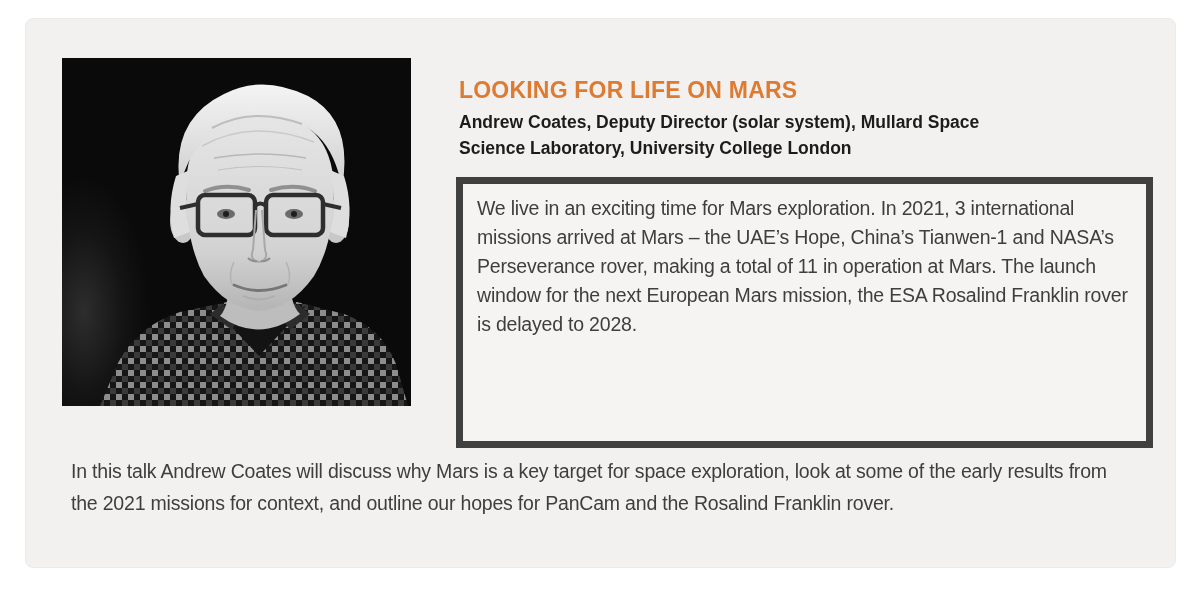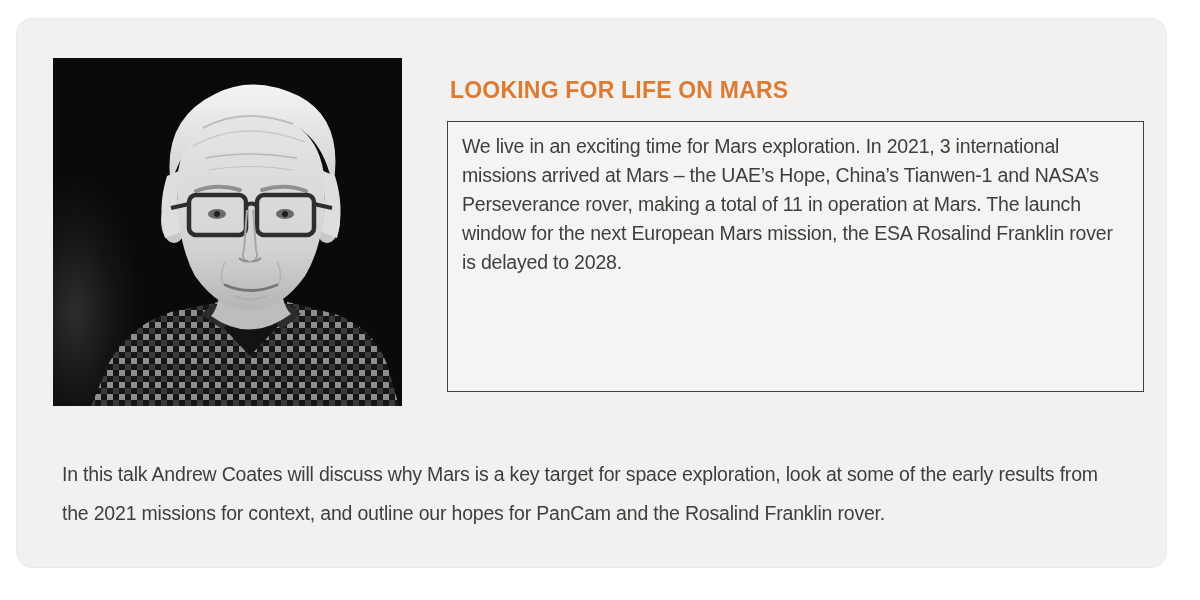--- a/index.html
+++ b/index.html
@@ -9,25 +9,25 @@
     font-family: "Liberation Sans", "DejaVu Sans", sans-serif;
     overflow: hidden;
   }
   .page {
     position: relative;
     width: 1200px; height: 600px;
     background: #ffffff;
   }
   .card {
     position: absolute;
-    left: 16px; top: 18px;
+    left: 25px; top: 18px;
     width: 1151px; height: 550px;
     background: #f2f1ef;
     border: 1px solid #eceae8;
-    border-radius: 16px;
+    border-radius: 8px;
   }
   .photo {
     position: absolute;
     left: 36px; top: 39px;
     width: 349px; height: 348px;
     background: #0a0a0a;
     overflow: hidden;
   }
   .photo svg { display: block; width: 100%; height: 100%; }
   .right-col {
@@ -49,36 +49,36 @@
     font-size: 17.5px;
     font-weight: bold;
     line-height: 26px;
   }
   .abstract-box {
     margin-top: 16px;
     margin-left: -3px;
     width: 697px;
     min-height: 271px;
     background: #f5f4f2;
-    border: 1px solid #404040;
+    border: 7px solid #404040;
     padding: 10px 14px 10px 14px;
   }
   .abstract-box p {
     color: #3f3e3d;
     font-size: 19.5px;
     line-height: 29px;
     letter-spacing: -0.2px;
   }
   .footer-para {
     position: absolute;
     left: 45px; top: 436px;
     width: 1045px;
     color: #3f3e3d;
     font-size: 19.5px;
-    line-height: 39px;
+    line-height: 32px;
     letter-spacing: -0.2px;
   }
 </style>
 </head>
 <body>
 
 <div class="page">
   <div class="card">
 
     <div class="photo">
@@ -157,20 +157,21 @@
         <path d="M172,204 Q166,216 170,226" stroke="#b2b2b2" stroke-width="1.5" fill="none"></path>
         <path d="M224,204 Q230,216 226,226" stroke="#b2b2b2" stroke-width="1.5" fill="none"></path>
         <path d="M172,227 Q197,238 224,227" stroke="#767676" stroke-width="2.8" fill="none" stroke-linecap="round"></path>
         <path d="M181,238 Q197,245 213,238" stroke="#adadad" stroke-width="1.8" fill="none"></path>
         <path d="M184,250 Q197,255 210,250" stroke="#b8b8b8" stroke-width="1.3" fill="none"></path>
       </svg>
     </div>
 
     <div class="right-col">
       <div class="title">LOOKING FOR LIFE ON MARS</div>
+      <div class="subtitle">Andrew Coates, Deputy Director (solar system), Mullard Space Science Laboratory, University College London</div>
 
       <div class="abstract-box">
         <p>We live in an exciting time for Mars exploration. In 2021, 3 international missions arrived at Mars – the UAE’s Hope, China’s Tianwen-1 and NASA’s Perseverance rover, making a total of 11 in operation at Mars. The launch window for the next European Mars mission, the ESA Rosalind Franklin rover is delayed to 2028.</p>
       </div>
     </div>
 
     <div class="footer-para">In this talk Andrew Coates will discuss why Mars is a key target for space exploration, look at some of the early results from the 2021 missions for context, and outline our hopes for PanCam and the Rosalind Franklin rover.</div>
 
   </div>
 </div>

